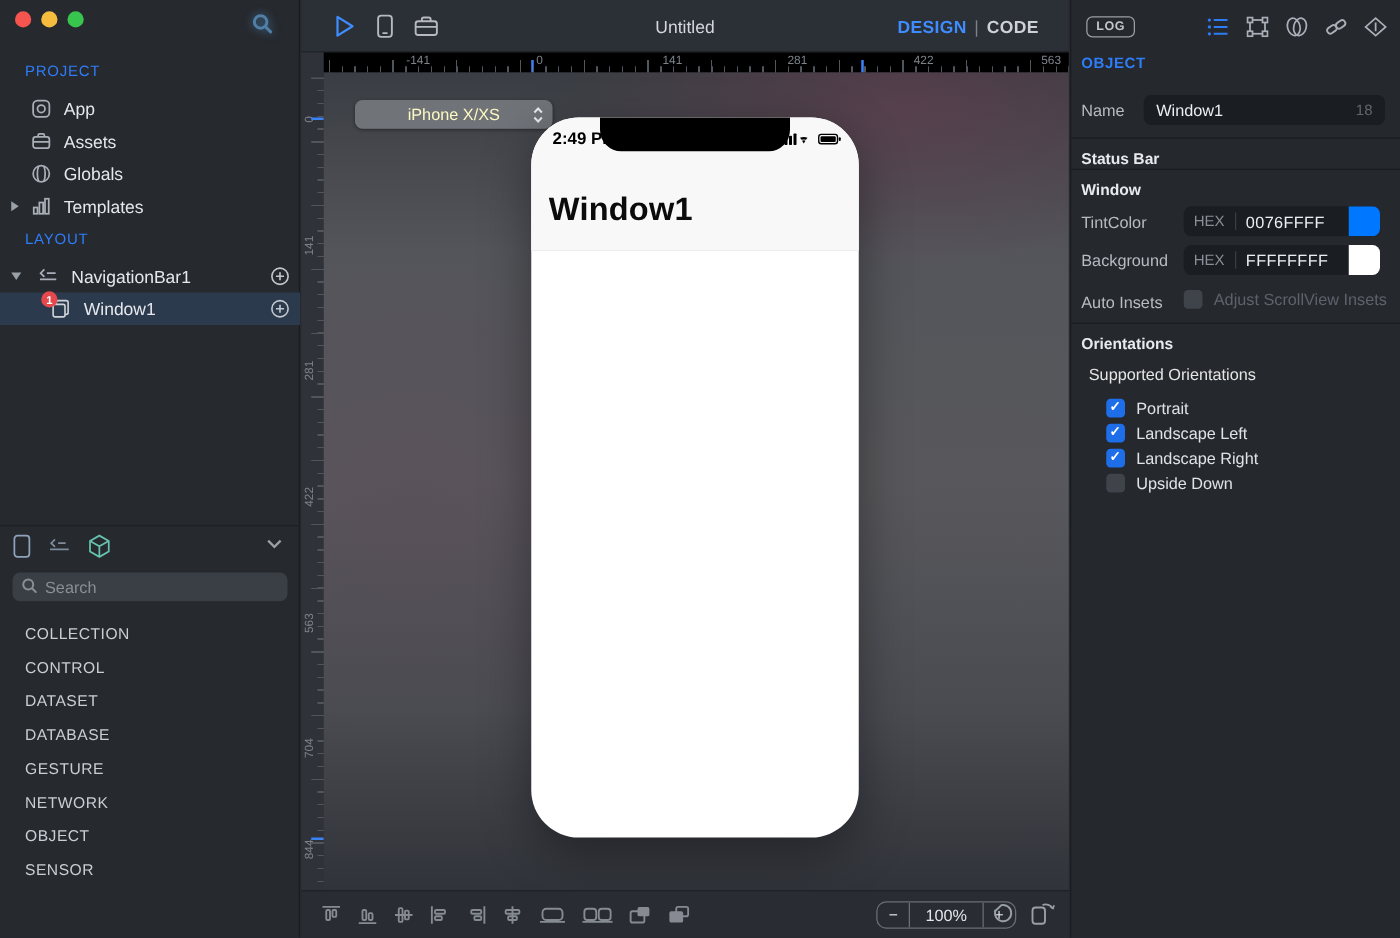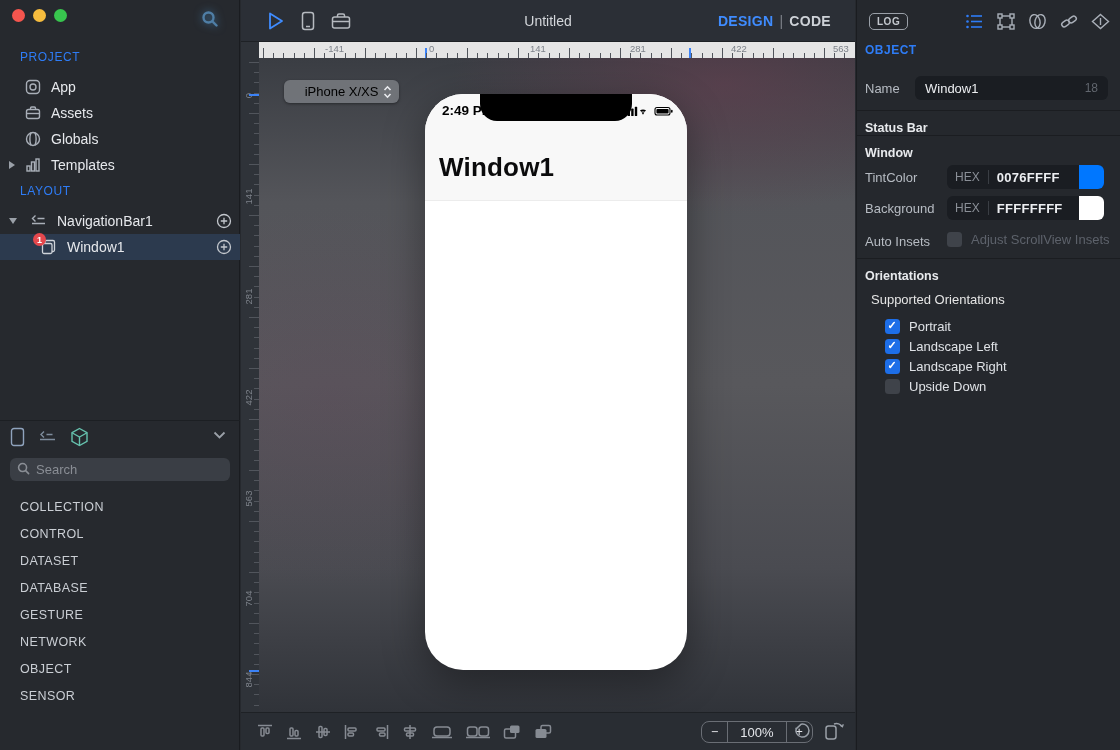--- a/index.html
+++ b/index.html
@@ -45,21 +45,21 @@
   .c-toolbar { position:absolute; left:0; top:0; right:0; height:42px; border-bottom:1px solid #1e2125;
                display:flex; align-items:center; }
   .c-toolbar .tools { display:flex; gap:16px; margin-left:26px; align-items:center; }
   .doc-title { position:absolute; left:0; right:0; text-align:center; color:#d4d7db; font-size:14px; pointer-events:none; }
   .mode { position:absolute; right:24px; font-size:14px; font-weight:bold; letter-spacing:.3px; }
   .mode .design { color:#3f8cff; cursor:pointer; }
   .mode .sep { color:#7d828a; font-weight:normal; margin:0 6px; }
   .mode .code { color:#ced2d8; cursor:pointer; }
 
   
-  .hruler { position:absolute; left:18px; top:42px; right:0; height:16px; background:#e5e5e5; }
+  .hruler { position:absolute; left:18px; top:42px; right:0; height:16px; background:#000000; }
   .hruler::after { content:''; position:absolute; left:4px; right:0; bottom:0; height:5px;
     background:repeating-linear-gradient(to right,#51555c 0 1px,transparent 1px 10.2px); }
   .hruler::before { content:''; position:absolute; left:4px; right:0; bottom:0; height:10px;
     background:repeating-linear-gradient(to right,#51555c 0 1px,transparent 1px 51px); }
   .corner { position:absolute; left:0; top:42px; width:18px; height:16px; background:#2f3339; }
   .vruler { position:absolute; left:0; top:58px; width:18px; bottom:38px; background:#2f3339; }
   .vruler::after { content:''; position:absolute; top:4px; bottom:0; right:0; width:5px;
     background:repeating-linear-gradient(to bottom,#51555c 0 1px,transparent 1px 10.2px); }
   .vruler::before { content:''; position:absolute; top:4px; bottom:0; right:0; width:10px;
     background:repeating-linear-gradient(to bottom,#51555c 0 1px,transparent 1px 51px); }
@@ -68,22 +68,22 @@
   .hmark, .vmark { position:absolute; background:#3b82f7; }
   .hmark { width:2px; height:10px; bottom:0; }
   .vmark { height:2px; width:10px; right:0; }
 
   
   .canvas { position:absolute; left:18px; top:58px; right:0; bottom:38px; overflow:hidden;
     background:
       radial-gradient(ellipse 420px 200px at 78% 4%, rgba(105,62,80,.55), transparent 65%),
       radial-gradient(ellipse 420px 320px at 12% 52%, rgba(96,66,88,.28), transparent 60%),
       linear-gradient(180deg,#3a3d43 0%,#54555a 22%,#58585c 50%,#4a4b51 78%,#303339 100%); }
-  .device-select { position:absolute; left:25px; top:22px; width:115px; height:23px; background:rgba(116,119,125,.92);
-    border-radius:6px; color:#000000; font-size:13px; display:flex; align-items:center; justify-content:center;
+  .device-select { position:absolute; left:25px; top:22px; width:158px; height:23px; background:rgba(116,119,125,.92);
+    border-radius:6px; color:#fef9c3; font-size:13px; display:flex; align-items:center; justify-content:center;
     box-shadow:0 1px 3px rgba(0,0,0,.4); cursor:pointer; }
   .device-select .updown { position:absolute; right:7px; color:#e8eaee; }
 
   .phone { position:absolute; left:166px; top:36px; width:262px; height:576px; background:#fff;
            border-radius:38px; box-shadow:0 12px 40px rgba(0,0,0,.38); }
   .phone-header { position:absolute; left:0; top:0; right:0; height:107px; background:#f8f8f8;
                   border-radius:38px 38px 0 0; border-bottom:1px solid #ececec; }
   .notch { position:absolute; left:50%; transform:translateX(-50%); top:0; width:152px; height:27px;
            background:#000; border-radius:0 0 17px 17px; }
   .p-time { position:absolute; left:17px; top:9px; font-size:13.5px; font-weight:bold; color:#000; }
@@ -117,21 +117,21 @@
                 display:flex; align-items:center; padding:0 10px; }
   .name-field .val { color:#eceef1; font-size:13px; flex:1; }
   .name-field .cnt { color:#61666e; font-size:12px; }
   .sec { position:absolute; left:0; right:0; border-top:1px solid #1b1d21; padding:7px 8px 6px; }
   .sec .sec-title { color:#e8eaed; font-weight:bold; font-size:12.5px; }
   .row { position:absolute; left:0; right:0; height:24px; }
   .row .lbl { position:absolute; left:8px; top:5px; font-size:13px; color:#b7bcc3; }
   .hexfield { position:absolute; left:90px; right:16px; top:0; height:24px; background:#1a1d22; border-radius:6px;
               display:flex; align-items:center; overflow:hidden; }
   .hexfield .hex { color:#8a8f97; font-size:12px; padding:0 8px; border-right:1px solid #3a3e44; height:14px; display:flex; align-items:center; }
-  .hexfield .hval { color:#eceef1; font-size:13px; font-weight:bold; padding-left:8px; flex:1; letter-spacing:.3px; }
+  .hexfield .hval { color:#eceef1; font-size:13px; font-weight:normal; padding-left:8px; flex:1; letter-spacing:.3px; }
   .swatch { width:25px; height:24px; flex:none; cursor:pointer; }
   .cb { width:15px; height:15px; border-radius:3.5px; background:#3f434a; flex:none; position:relative; cursor:pointer; }
   .cb.checked { background:#1d6ee8; }
   .cb.checked::after { content:'✓'; position:absolute; left:2.5px; top:0.5px; color:#fff; font-size:11px; font-weight:bold; }
   .insets-row { position:absolute; left:0; right:0; height:20px; display:flex; align-items:center; }
   .insets-row .cb { margin-left:90px; margin-right:9px; }
   .insets-row .dis { color:#5d626b; font-size:13px; }
   .sup-label { position:absolute; left:14px; font-size:13px; color:#e5e5e5; }
   .ori-row { position:absolute; left:28px; display:flex; align-items:center; gap:9px; height:18px; }
   .ori-row .olbl { color:#dfe2e6; font-size:13px; }

